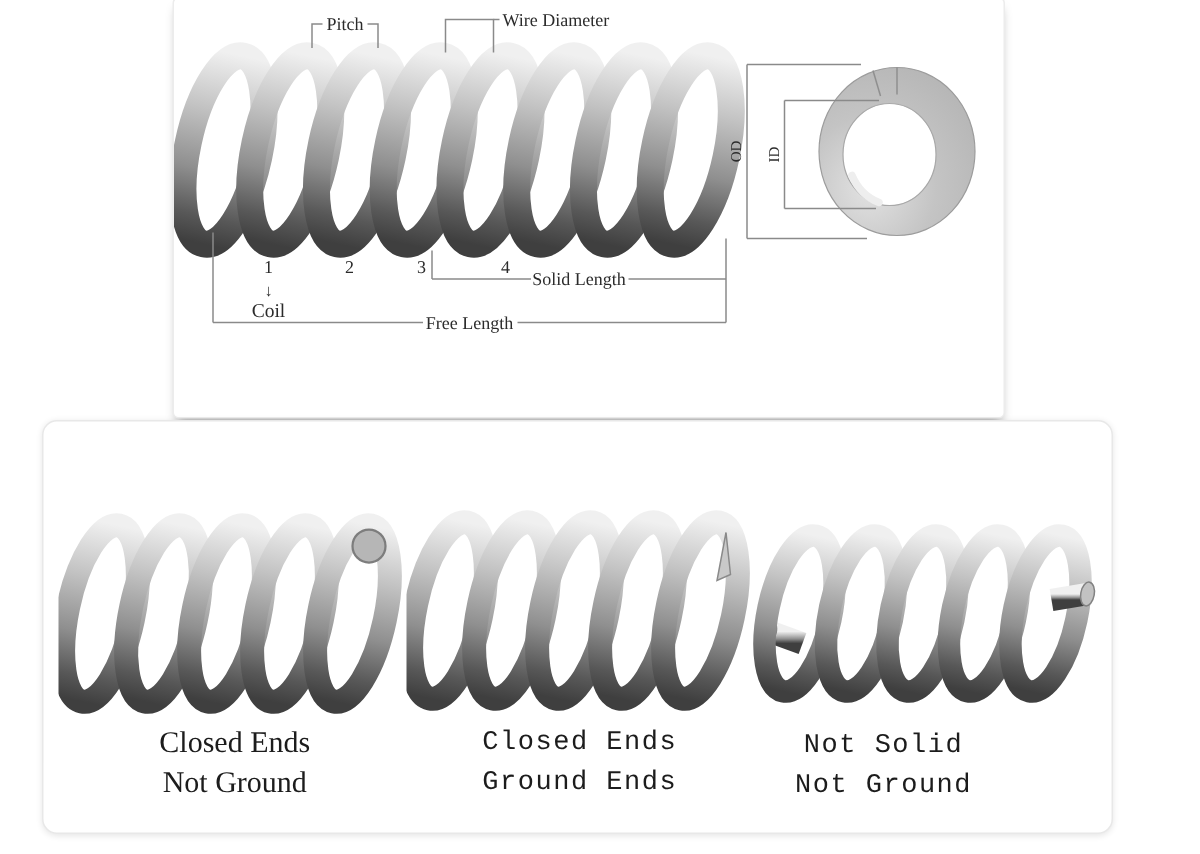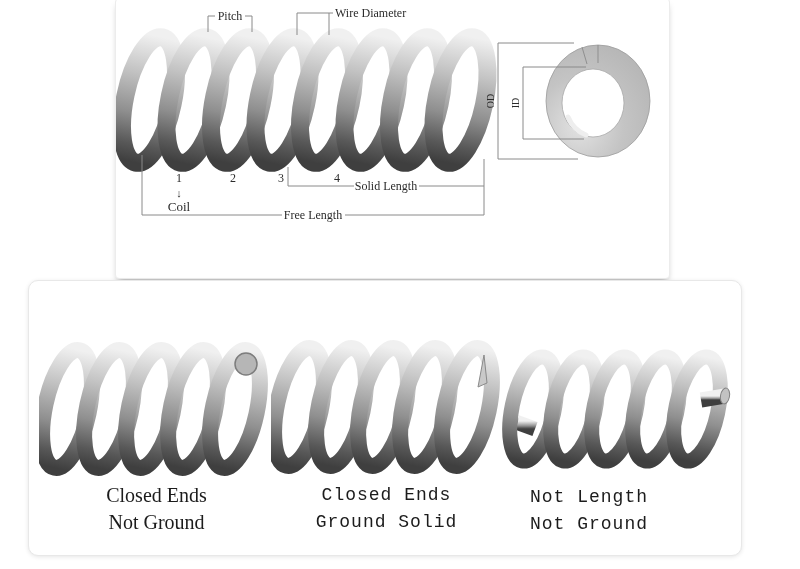--- a/index.html
+++ b/index.html
@@ -152,20 +152,20 @@
     </g>
   </svg>
 
   <div class="end-label serif-label" style="left:25px;top:201px;width:205px;">
     <div>Closed Ends</div>
     <div>Not Ground</div>
   </div>
 
   <div class="end-label mono-label" style="left:250px;top:201px;width:215px;">
     <div>Closed Ends</div>
-    <div>Ground Solid</div>
+    <div>Ground Ends</div>
   </div>
 
   <div class="end-label mono-label" style="left:465px;top:203px;width:190px;">
-    <div>Not Length</div>
+    <div>Not Solid</div>
     <div>Not Ground</div>
   </div>
 </div>
 
 </body></html>

